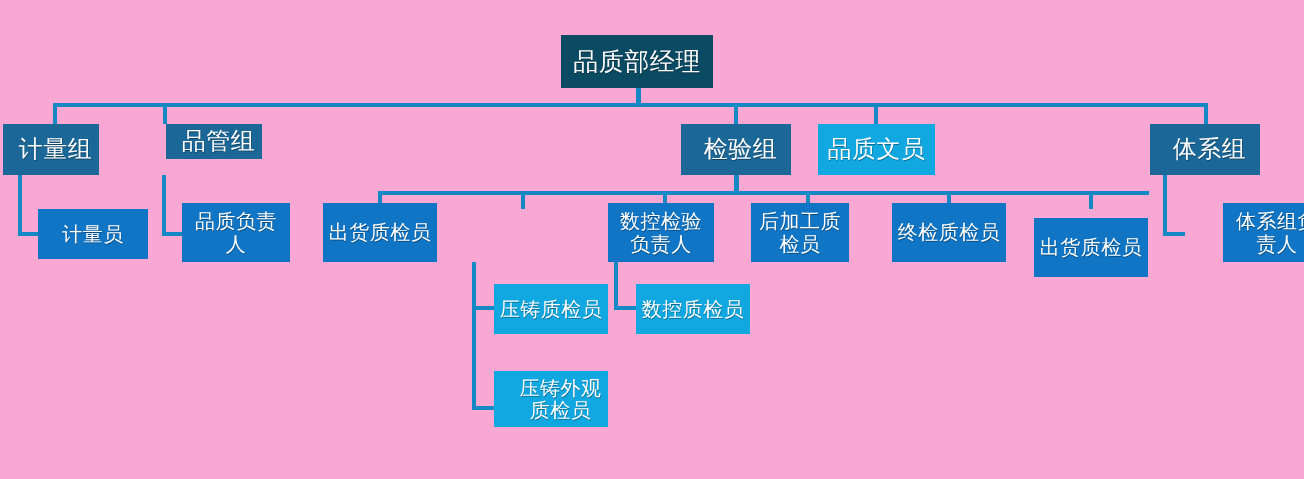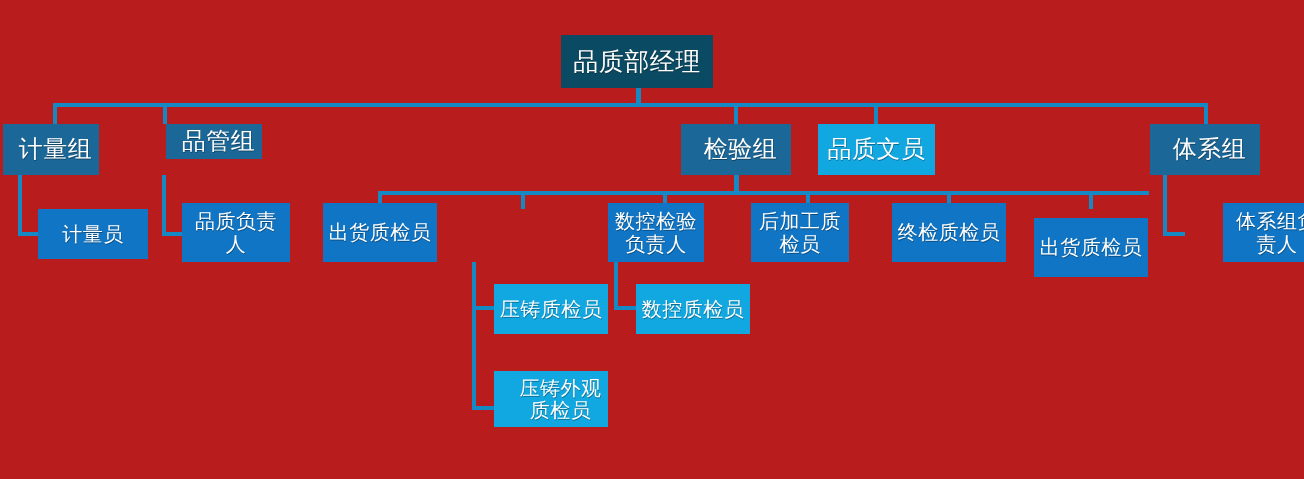--- a/index.html
+++ b/index.html
@@ -51,21 +51,21 @@
   .conn {
     position: absolute;
     background: #1489C4;
   }
   .conn-h { height: 4px; }
   .conn-v { width: 4px; }
 </style>
 </head>
 <body>
 
-<div id="org-chart" style="background: #b91c1c;">
+<div id="org-chart" style="background: #f9a8d4;">
 
   <div class="conn conn-v" style="left: 636px; top: 88px; width: 5px; height: 17px; background: rgb(20, 137, 196);"></div>
   <div class="conn conn-h" style="left: 53px; top: 103px; width: 1155px; height: 4px; background: rgb(20, 137, 196);"></div>
 
   <div class="conn conn-v" style="left: 53px; top: 103px; width: 4px; height: 21px; background: rgb(20, 137, 196);"></div>
   <div class="conn conn-v" style="left: 163px; top: 103px; width: 4px; height: 21px; background: rgb(20, 137, 196);"></div>
   <div class="conn conn-v" style="left: 734px; top: 103px; width: 4px; height: 21px; background: rgb(20, 137, 196);"></div>
   <div class="conn conn-v" style="left: 874px; top: 103px; width: 4px; height: 21px; background: rgb(20, 137, 196);"></div>
   <div class="conn conn-v" style="left: 1204px; top: 103px; width: 4px; height: 21px; background: rgb(20, 137, 196);"></div>
 
@@ -97,21 +97,21 @@
   <div class="conn conn-v" style="left: 378px; top: 191px; width: 4px; height: 18px; background: rgb(20, 137, 196);"></div>
   <div class="conn conn-v" style="left: 521px; top: 191px; width: 4px; height: 18px; background: rgb(20, 137, 196);"></div>
   <div class="conn conn-v" style="left: 663px; top: 191px; width: 4px; height: 18px; background: rgb(20, 137, 196);"></div>
   <div class="conn conn-v" style="left: 806px; top: 191px; width: 4px; height: 18px; background: rgb(20, 137, 196);"></div>
   <div class="conn conn-v" style="left: 947px; top: 191px; width: 4px; height: 18px; background: rgb(20, 137, 196);"></div>
   <div class="conn conn-v" style="left: 1089px; top: 191px; width: 4px; height: 18px; background: rgb(20, 137, 196);"></div>
 
   <div class="node lvl-staff" style="left: 323px; top: 203px; width: 114px; height: 59px; background: rgb(15, 117, 196); color: rgb(255, 255, 255);">出货质检员</div>
 
 
-  <div class="node lvl-staff" style="left: 608px; top: 203px; width: 96px; height: 59px; background: rgb(15, 117, 196); color: rgb(255, 255, 255);">数控检验负责人</div>
+  <div class="node lvl-staff" style="left: 608px; top: 203px; width: 106px; height: 59px; background: rgb(15, 117, 196); color: rgb(255, 255, 255);">数控检验负责人</div>
 
   <div class="node lvl-staff" style="left: 751px; top: 203px; width: 98px; height: 59px; background: rgb(15, 117, 196); color: rgb(255, 255, 255);">后加工质检员</div>
 
   <div class="node lvl-staff" style="left: 892px; top: 203px; width: 114px; height: 59px; background: rgb(15, 117, 196); color: rgb(255, 255, 255);">终检质检员</div>
 
   <div class="node lvl-staff" style="left: 1034px; top: 218px; width: 114px; height: 59px; background: rgb(15, 117, 196); color: rgb(255, 255, 255);">出货质检员</div>
 
   <div class="conn conn-v" style="left: 472px; top: 262px; width: 4px; height: 148px; background: rgb(20, 137, 196);"></div>
   <div class="conn conn-h" style="left: 472px; top: 306px; width: 23px; height: 4px; background: rgb(20, 137, 196);"></div>
   <div class="conn conn-h" style="left: 472px; top: 406px; width: 23px; height: 4px; background: rgb(20, 137, 196);"></div>

